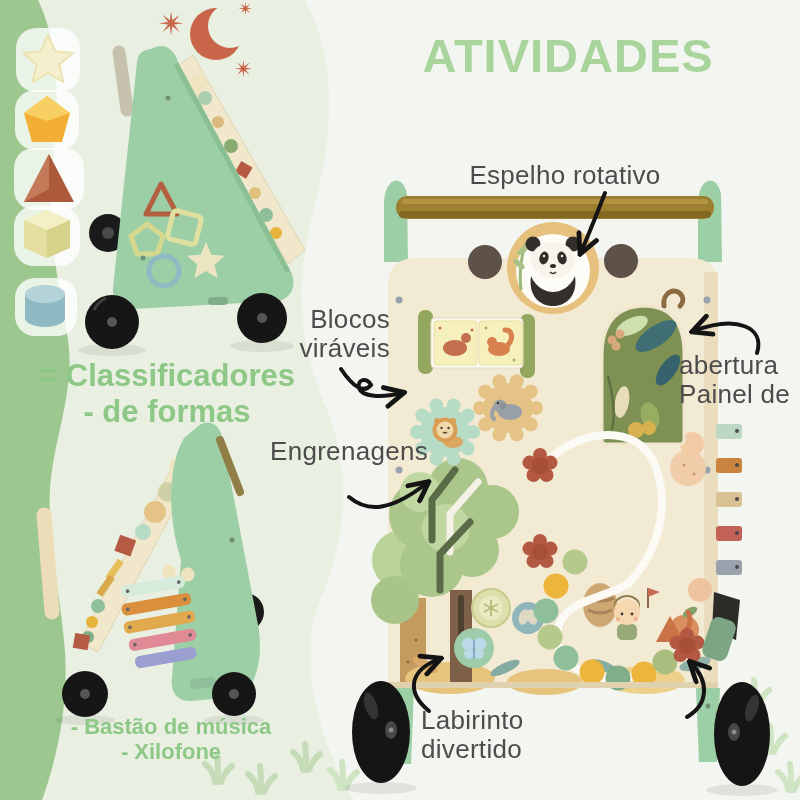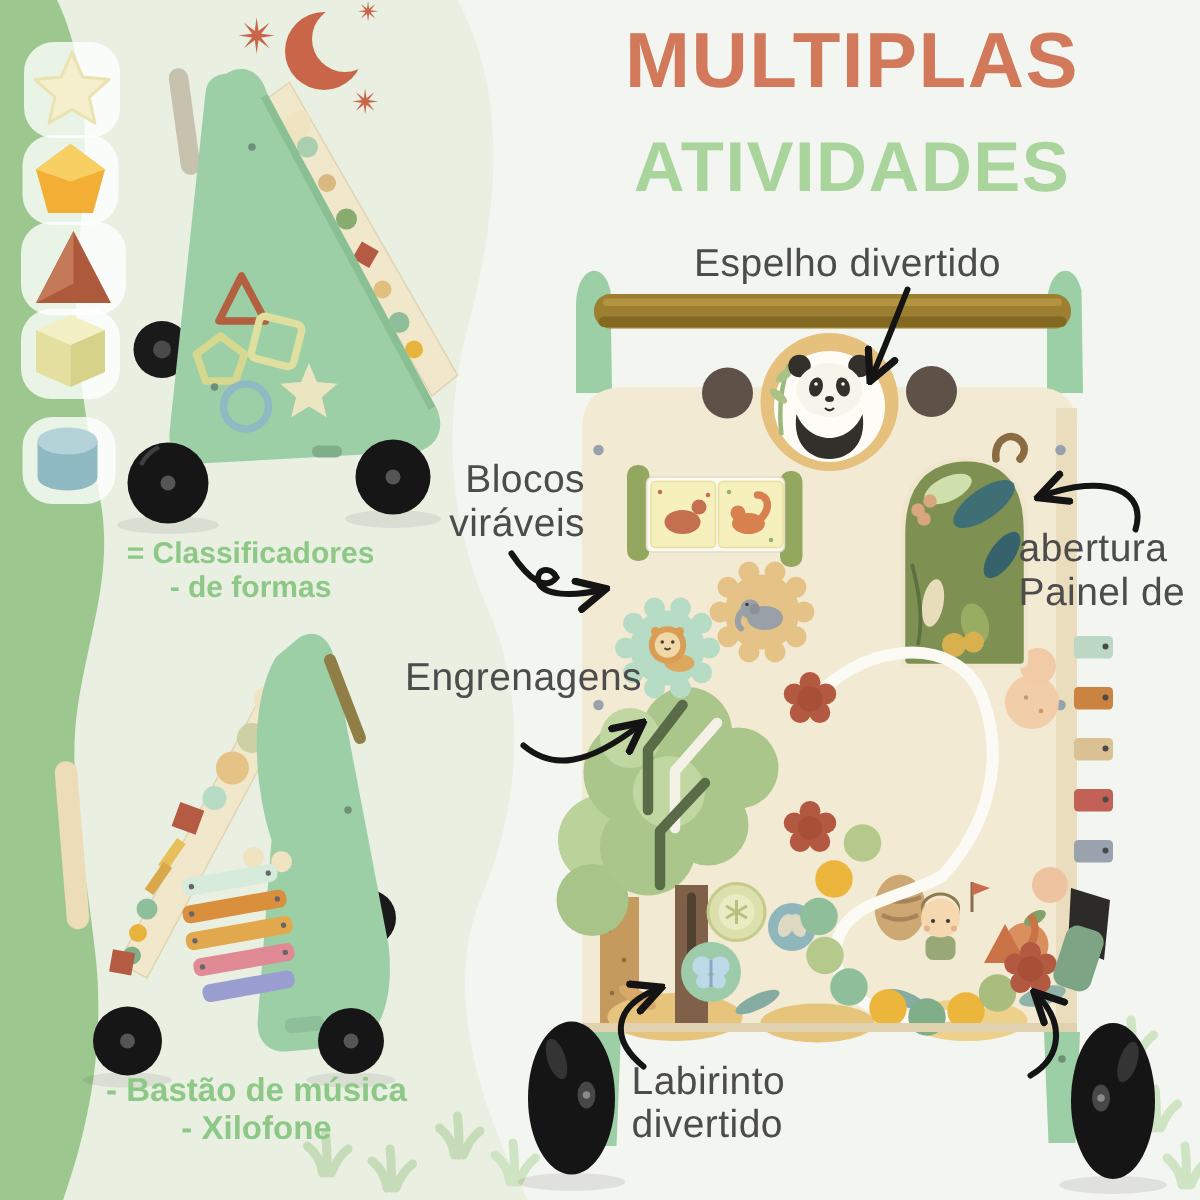--- a/index.html
+++ b/index.html
@@ -4,21 +4,21 @@
 <style>
   html,body{margin:0;padding:0;background:#f3f5f0;}
   .canvas{position:relative;width:800px;height:800px;overflow:hidden;background:#f3f5f0;
           font-family:"Liberation Sans",sans-serif;}
   .layer{position:absolute;left:0;top:0;width:800px;height:800px;}
   .title-block{position:absolute;left:388px;top:14px;width:360px;text-align:center;}
   .t1{font-size:52px;font-weight:800;letter-spacing:1px;color:#d1795a;line-height:1.05;}
   .t2{font-size:47px;font-weight:800;letter-spacing:1px;color:#a9d49c;line-height:1.0;margin-top:18px;}
   .callout{position:absolute;font-size:26px;font-weight:400;line-height:1.12;color:#4c4c4c;letter-spacing:.3px;}
   .cap{position:absolute;font-weight:700;color:#8ec887;text-align:center;line-height:1.15;}
-  .cap-sorter{left:14px;top:358px;width:306px;font-size:20px;}
+  .cap-sorter{left:14px;top:358px;width:306px;font-size:31px;}
   .cap-music{left:2px;top:714px;width:338px;font-size:22px;}
   .star-burst{position:absolute;color:#c9664a;font-family:"DejaVu Sans",sans-serif;line-height:1;}
   .s1{left:158px;top:8px;font-size:32px;}
   .s2{left:238px;top:0px;font-size:18px;}
   .s3{left:234px;top:58px;font-size:23px;}
 </style>
 </head>
 <body>
 
 <div class="canvas">
@@ -425,34 +425,33 @@
     </g>
     <g>
       <ellipse cx="742" cy="734" rx="28" ry="52" fill="#151515"></ellipse>
       <ellipse cx="752" cy="708" rx="6" ry="14" transform="rotate(18 752 708)" fill="#343434"></ellipse>
       <ellipse cx="734" cy="732" rx="6" ry="9" fill="#474747"></ellipse>
         <circle cx="734" cy="732" r="2.5" fill="#8a8a8a"></circle>
     </g>
   </svg>
 
   <div class="title-block">
-    <div class="t1">MULTIPLAS</div>
     <div class="t2">ATIVIDADES</div>
   </div>
 
   <div class="cap cap-sorter">
     <div>= Classificadores</div>
     <div>- de formas</div>
   </div>
   <div class="cap cap-music">
     <div>- Bastão de música</div>
     <div>- Xilofone</div>
   </div>
 
-  <div class="callout" style="left:445px;top:161px;width:240px;text-align:center;">Espelho divertido</div>
+  <div class="callout" style="left:445px;top:161px;width:240px;text-align:center;">Espelho rotativo</div>
   <div class="callout" style="left:278px;top:305px;width:112px;text-align:right;">
     <div>Blocos</div>
     <div>viráveis</div>
   </div>
   <div class="callout" style="left:270px;top:437px;width:180px;">Engrenagens</div>
   <div class="callout" style="left:679px;top:351px;width:120px;">
     <div>abertura</div>
     <div>Painel de</div>
   </div>
   <div class="callout" style="left:421px;top:706px;width:145px;">

